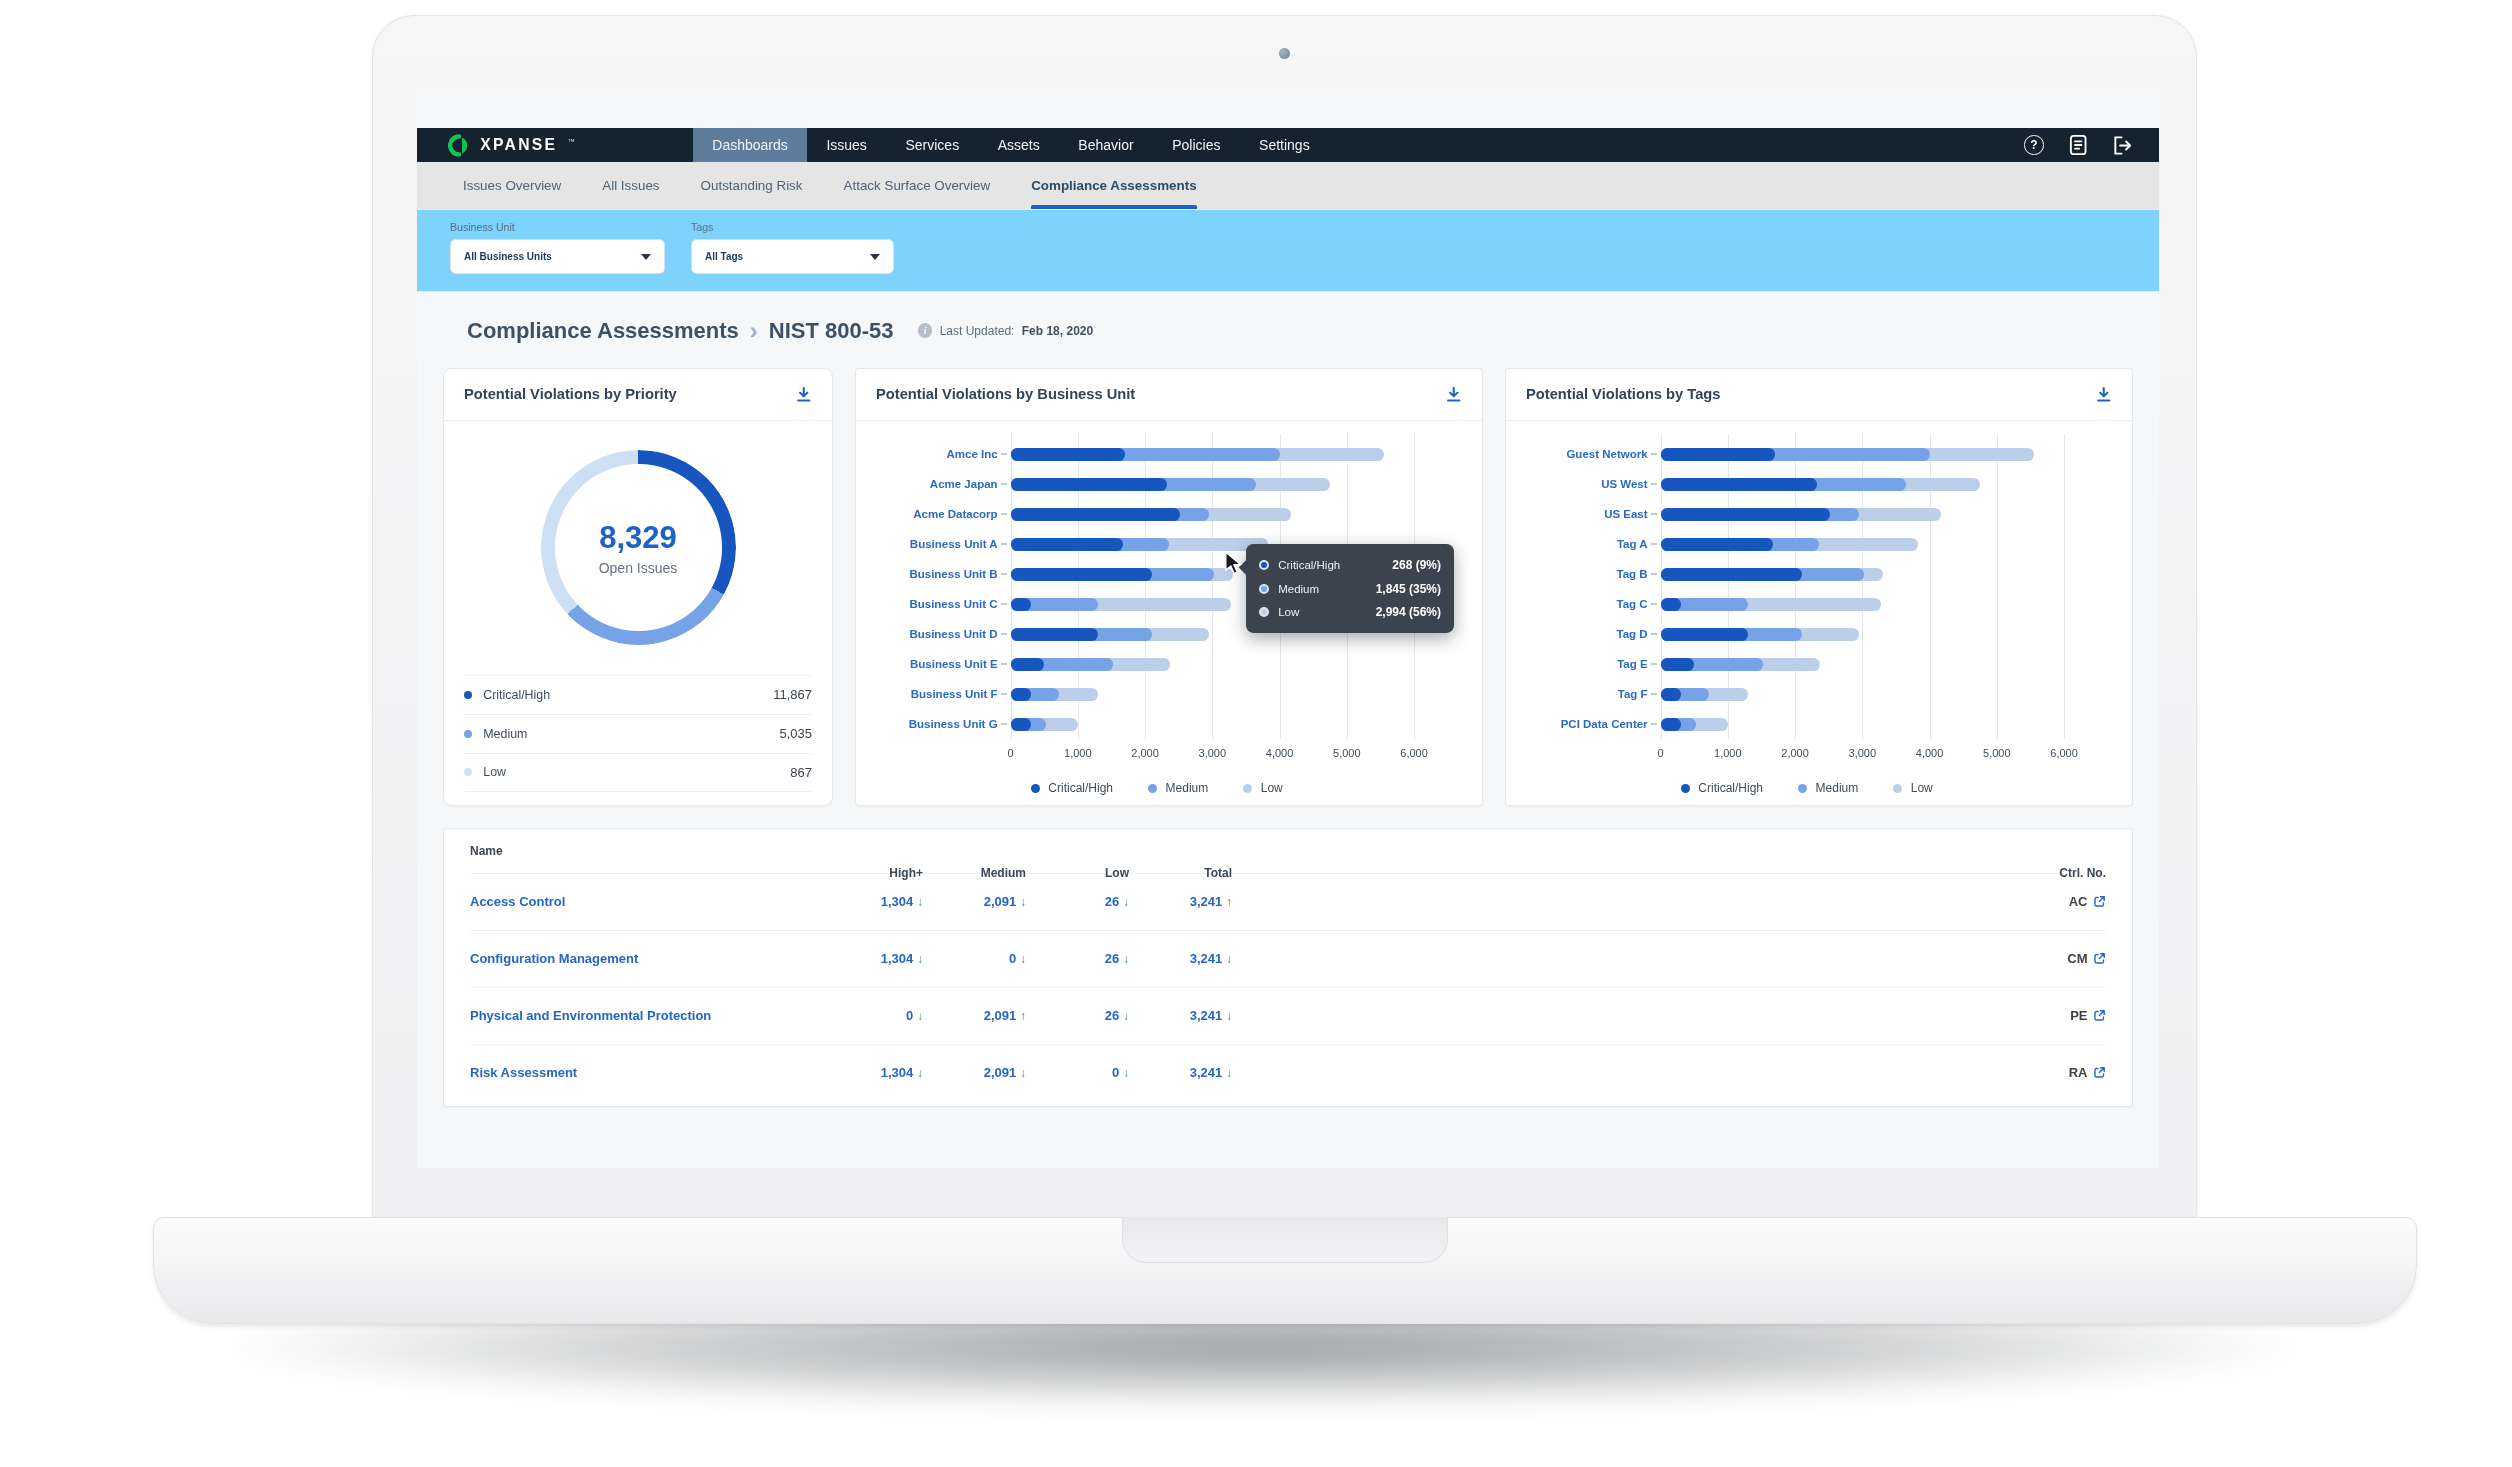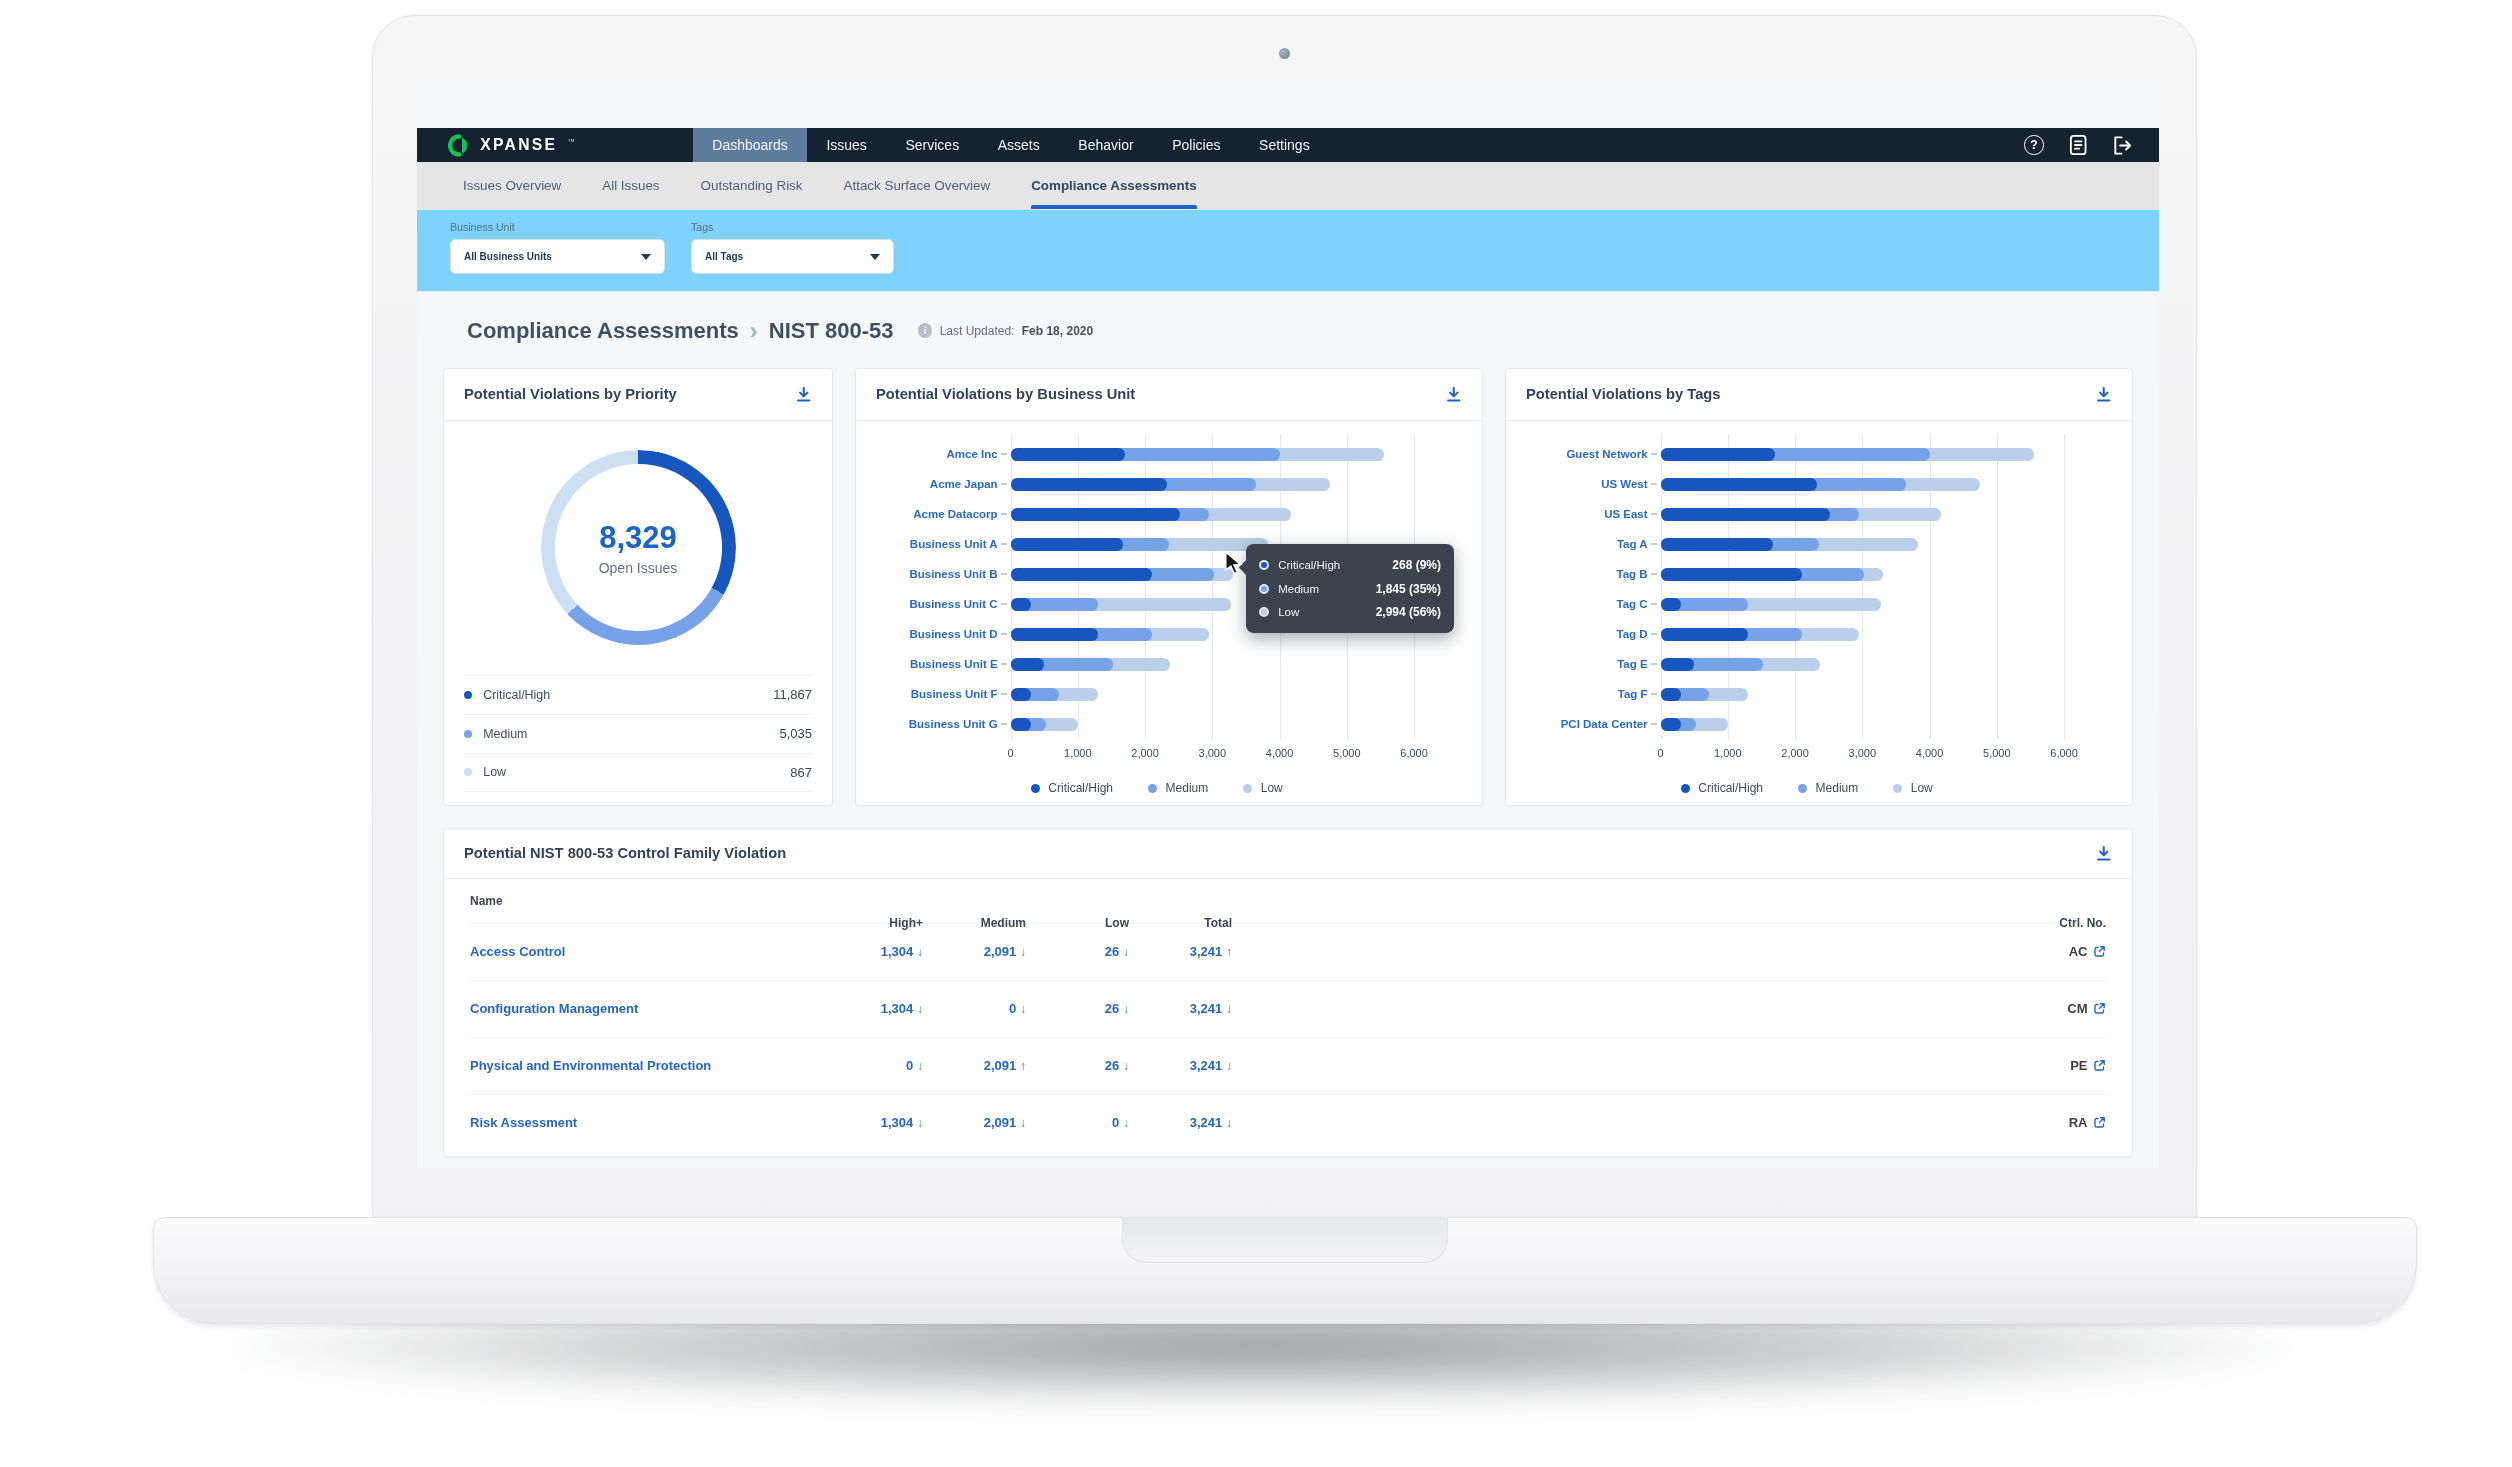--- a/index.html
+++ b/index.html
@@ -67,21 +67,21 @@
   .info-dot{width:14.7px;height:14.7px;border-radius:50%;background:#b6bfc8;color:#fff;font-size:9.2px;font-weight:bold;
     display:flex;align-items:center;justify-content:center;font-style:italic;}
   .updated b{color:#44515c;}
 
   
   .cards-row{display:flex;gap:22px;align-items:stretch;}
   .card{background:#fff;border:0.9px solid #e4e8ec;border-radius:3.7px;box-shadow:0 0.9px 1.8px rgba(30,40,50,.04);display:flex;flex-direction:column;}
   .card-header{display:flex;align-items:center;justify-content:space-between;height:52px;padding:0 20px;border-bottom:0.9px solid #e9ecef;flex:0 0 auto;}
   .card-title{font-size:14.7px;font-weight:bold;color:#31445a;}
   .dl-btn{cursor:pointer;display:flex;align-items:center;}
-  .card-priority{width:390px;flex:0 0 auto;height:438px;}
+  .card-priority{width:390px;flex:0 0 auto;height:438px;border-radius:9px;}
   .card-chart{flex:1 1 0;height:438px;position:relative;}
 
   
   .donut-wrap{flex:1 1 auto;display:flex;flex-direction:column;align-items:center;justify-content:center;min-height:0;}
   .donut{position:relative;width:195px;height:195px;border-radius:50%;
     -webkit-mask:radial-gradient(circle, transparent 83px, #000 84px);
     mask:radial-gradient(circle, transparent 83px, #000 84px);}
   .donut-center{position:absolute;inset:0;display:flex;flex-direction:column;align-items:center;justify-content:center;gap:4px;}
   .donut-num{font-size:31px;font-weight:bold;color:#1b63c8;}
   .donut-sub{font-size:14px;color:#66727e;}
@@ -583,29 +583,20 @@
                 <span class="item">
                   <span class="dot" style="background: rgb(188, 207, 234);"></span>
                   <span>Low</span>
                 </span>
               </div>
             </div>
         </div>
       </div>
 
       <div class="table-card">
-        <div class="table-head-row">
-          <span class="card-title">Potential NIST 800-53 Control Family Violation</span>
-          <span class="dl-btn">
-            <svg width="17.5" height="17.5" viewBox="0 0 18 18">
-                <path d="M9 2v8.2M5.2 6.8 9 10.6l3.8-3.8" fill="none" stroke="#1a63c5" stroke-width="2.1" stroke-linecap="round" stroke-linejoin="round"></path>
-                <path d="M3.2 15h11.6" stroke="#1a63c5" stroke-width="2.1" stroke-linecap="round"></path>
-              </svg>
-          </span>
-        </div>
         <div class="tbl">
           <div class="trow head" id="table-head">
               <div class="c-name">Name</div>
               <div class="c-num">High+</div>
               <div class="c-num">Medium</div>
               <div class="c-num">Low</div>
               <div class="c-num tot">Total</div>
               <div class="c-sp"></div>
               <div class="c-ctrl">Ctrl. No.</div>
             </div>

